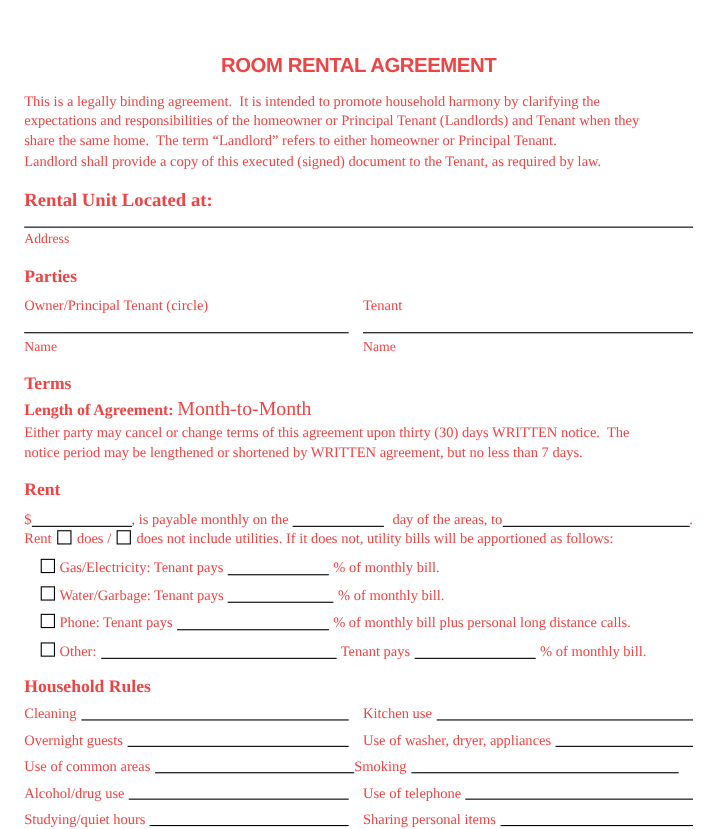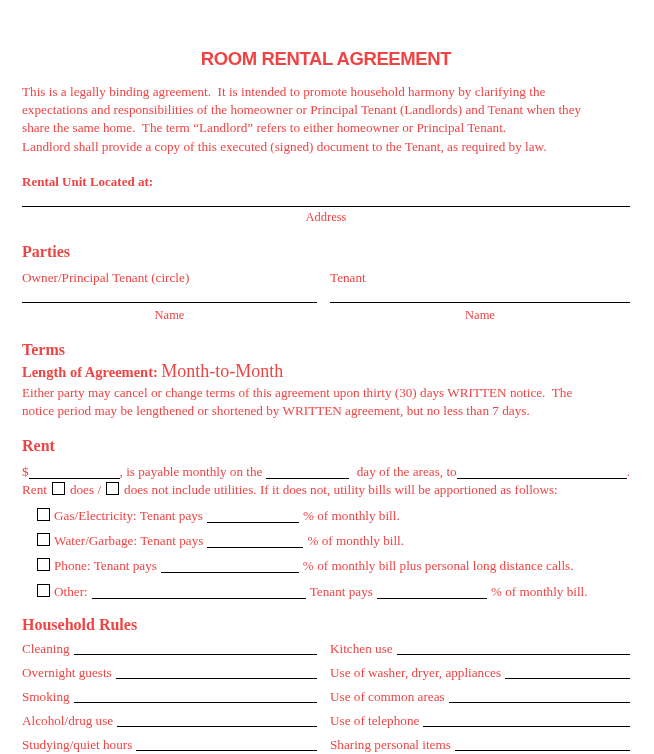--- a/index.html
+++ b/index.html
@@ -24,35 +24,35 @@
     letter-spacing: -0.4px;
   }
   .intro {
     margin-top: 13px;
     line-height: 18.2px;
     white-space: pre-wrap;
   }
   .h-big {
     margin-top: 15px;
     font-weight: bold;
-    font-size: 13px;
+    font-size: 17px;
     line-height: 21px;
   }
   .h-sec {
     font-weight: bold;
     font-size: 16px;
     line-height: 20px;
   }
   .mt-parties { margin-top: 17px; }
   .mt-terms   { margin-top: 17px; }
   .mt-rent    { margin-top: 15px; }
   .mt-house   { margin-top: 15px; }
   .wline { border-bottom: 1px solid #000; height: 0; }
   .address-line { margin-top: 14px; }
-  .small-label { font-size: 12.5px; line-height: 15px; margin-top: 3px; text-align: center; }
+  .small-label { font-size: 12.5px; line-height: 15px; margin-top: 3px; }
   .cols { display: flex; }
   .col-l { width: 295px; margin-right: 13px; }
   .col-r { flex: 1; }
   .party-labels { margin-top: 7px; line-height: 17px; }
   .party-lines .wline { margin-top: 16px; }
   .name-labels { margin-top: 2px; line-height: 17px; }
   .length-line { margin-top: 2px; line-height: 18px; }
   .length-label { font-weight: bold; font-size: 14.5px; }
   .length-value { font-size: 18px; }
   .body-par { margin-top: 2px; line-height: 18.5px; white-space: pre-wrap; }
@@ -187,28 +187,28 @@
       <div class="hcell hcell-l">
         <span class="hlabel">Overnight guests</span>
         <div class="hfill"></div>
       </div>
       <div class="hcell hcell-r">
         <span class="hlabel">Use of washer, dryer, appliances</span>
         <div class="hfill"></div>
       </div>
     </div>
     <div class="hrow">
+      <div class="hcell hcell-r">
+        <span class="hlabel">Use of common areas</span>
+        <div class="hfill"></div>
+      </div>
       <div class="hcell hcell-l">
         <span class="hlabel">Smoking</span>
         <div class="hfill"></div>
       </div>
-      <div class="hcell hcell-r">
-        <span class="hlabel">Use of common areas</span>
-        <div class="hfill"></div>
-      </div>
     </div>
     <div class="hrow">
       <div class="hcell hcell-l">
         <span class="hlabel">Alcohol/drug use</span>
         <div class="hfill"></div>
       </div>
       <div class="hcell hcell-r">
         <span class="hlabel">Use of telephone</span>
         <div class="hfill"></div>
       </div>

